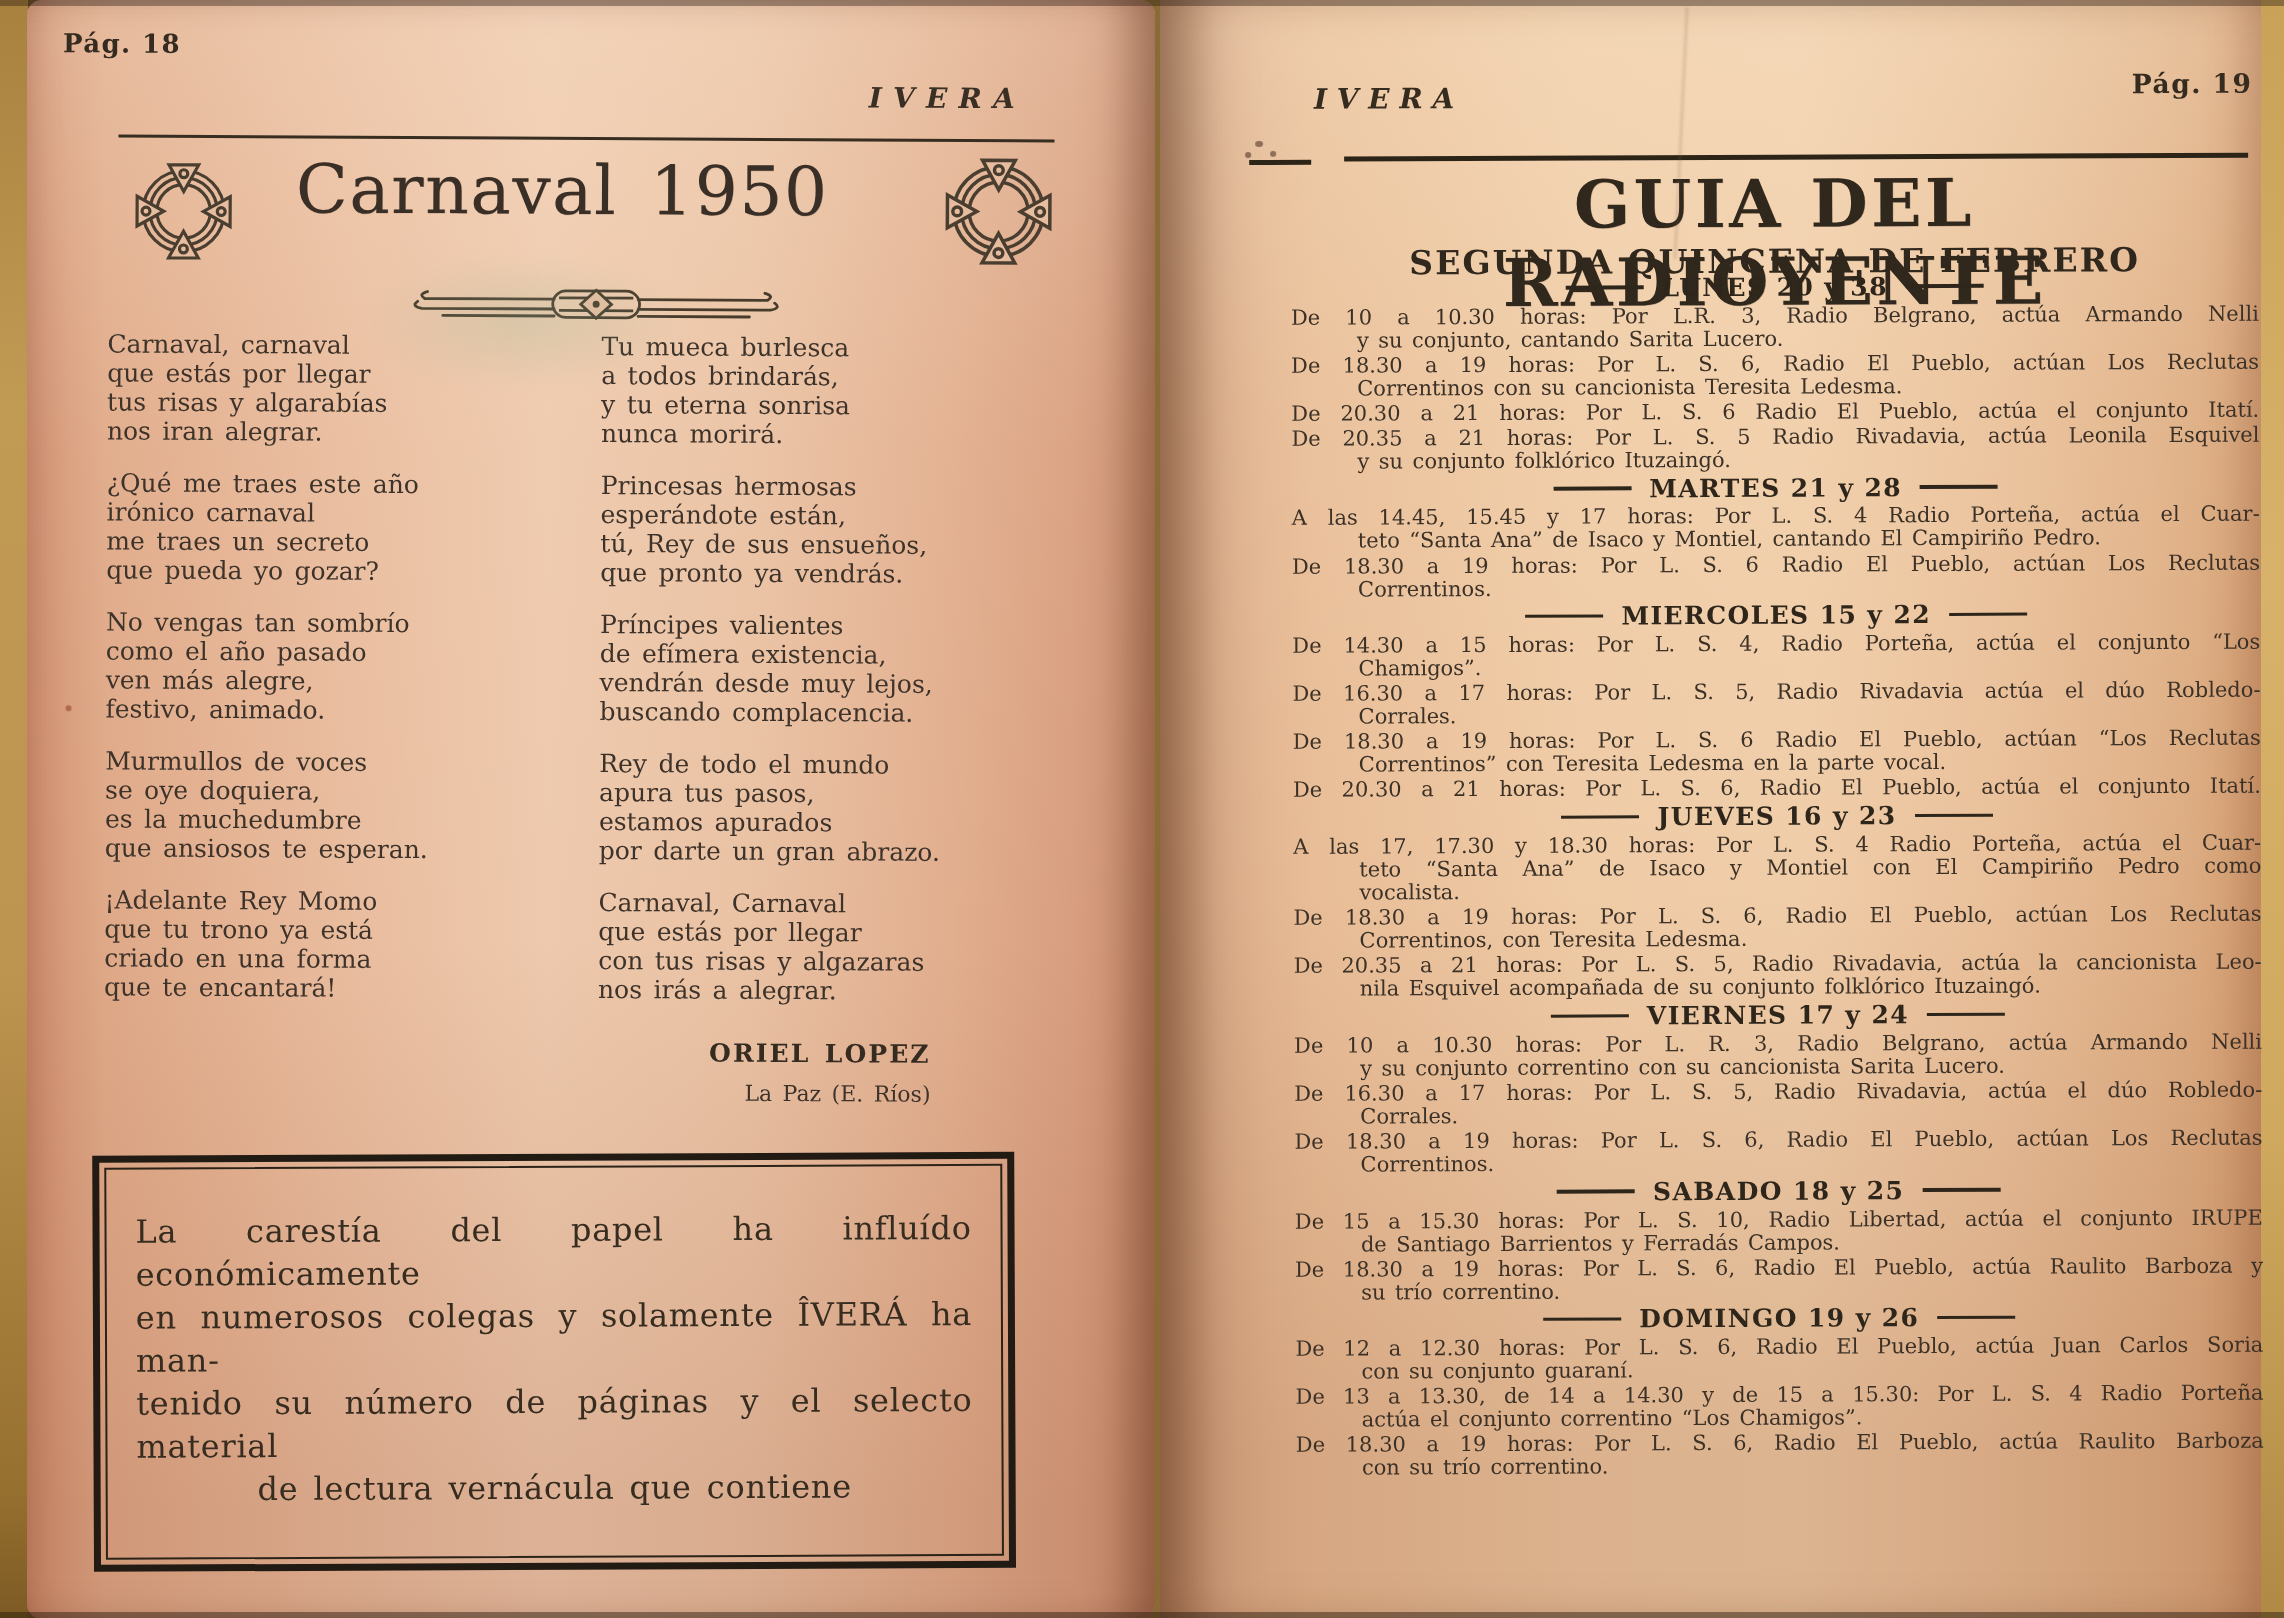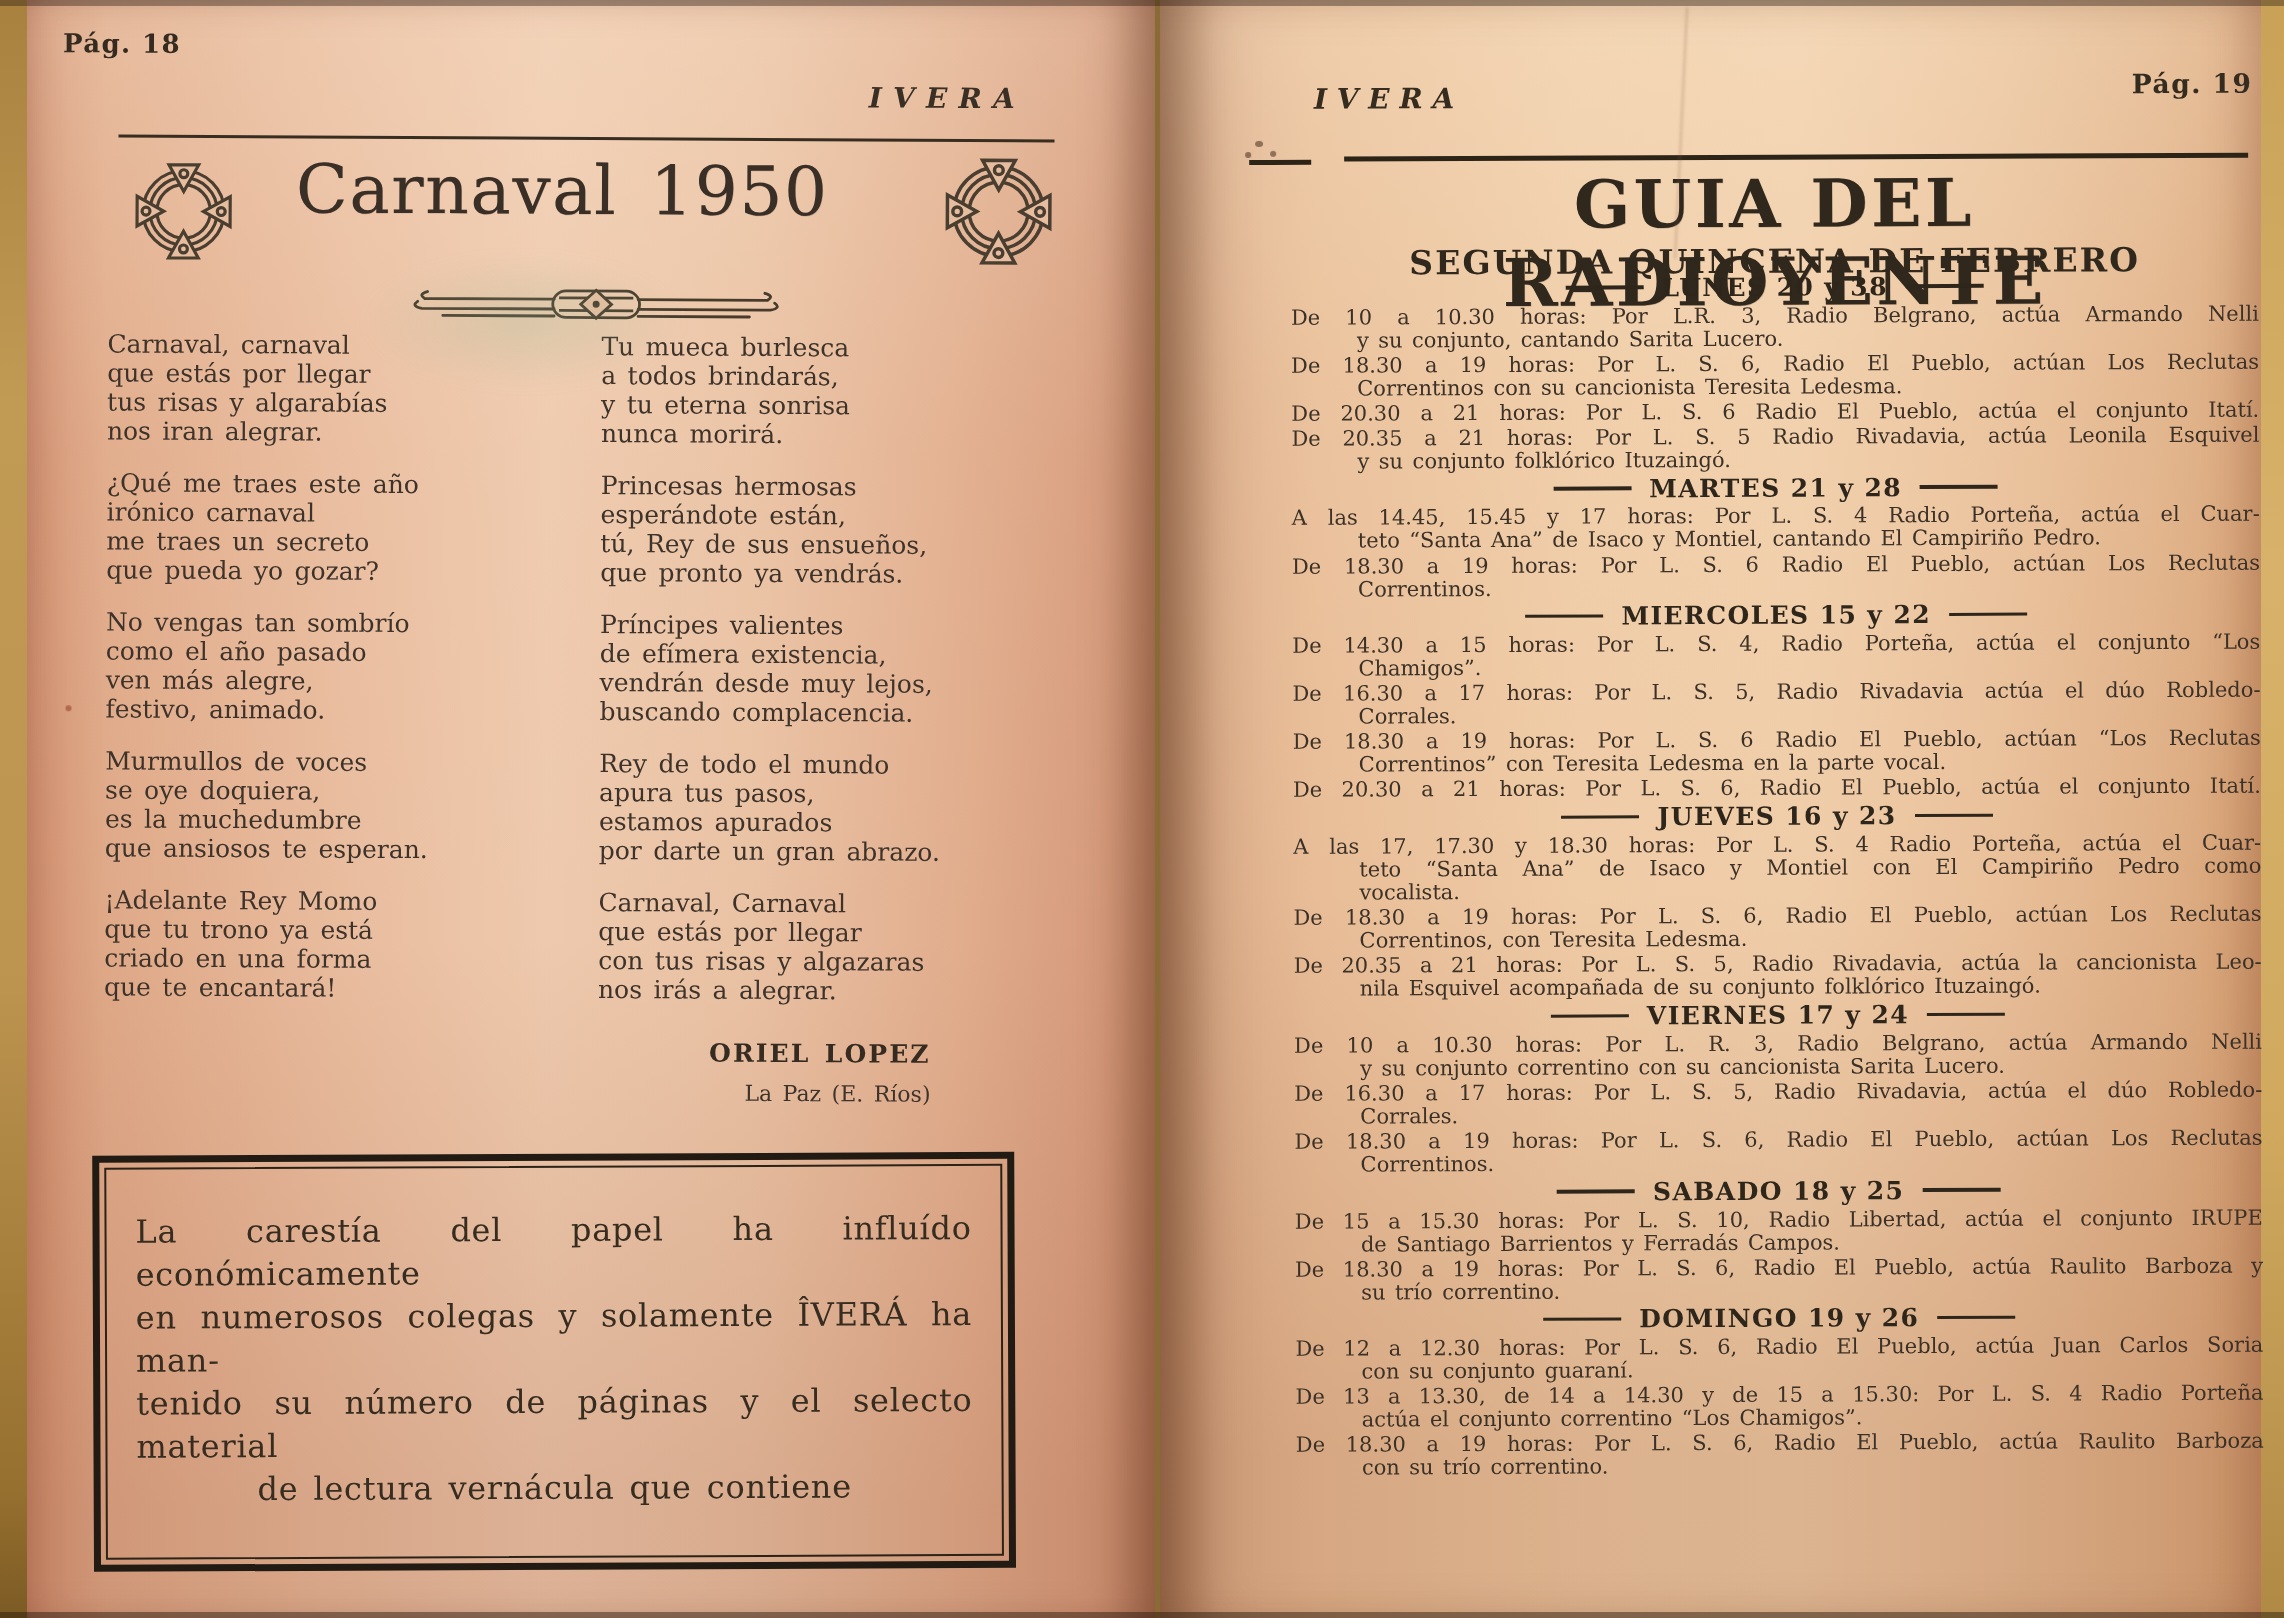--- a/index.html
+++ b/index.html
@@ -10,21 +10,21 @@
   .edge-left{left:0;top:0;width:28px;height:100%;background:linear-gradient(180deg,#a8813f,#c19a54 25%,#bd9450 60%,#96702f 92%,#7c5a24);}
   .edge-right{right:0;top:0;width:24px;height:100%;background:linear-gradient(180deg,#c9a258,#d8b26a 35%,#d0a95f 70%,#b08a45);}
   .top-shade{left:0;top:0;width:100%;height:5.6px;background:rgba(35,22,12,.38);z-index:9;}
   .bottom-shade{left:0;bottom:0;width:100%;height:7px;background:rgba(35,22,12,.45);z-index:9;}
   
   .page{top:0;height:1619px;}
   #page-left{left:26.6px;width:1128px;
     background:
       linear-gradient(180deg,rgba(255,238,216,.28),rgba(255,228,202,.08) 28%,rgba(0,0,0,0) 58%,rgba(150,84,58,.20) 93%),
       linear-gradient(90deg,#d08f6f,#dfa988 7%,#e9bc9e 28%,#eec9ad 46%,#eac2a4 64%,#e1ae8e 82%,#d69b7c 95%,#cb8d6d);
-    box-shadow:inset -41px 0 49px -21px rgba(88,46,26,.50),inset 19.6px 0 34px -15.4px rgba(125,62,40,.32);}
+    box-shadow:inset -41px 0 49px -21px rgba(88,46,26,.50),inset 19.6px 0 34px -15.4px rgba(125,62,40,.32);border-radius:15px;}
   #page-right{left:1160px;width:1101px;
     background:
       linear-gradient(180deg,rgba(255,241,216,.30),rgba(255,236,206,.12) 24%,rgba(0,0,0,0) 55%,rgba(150,90,55,.22) 90%),
       linear-gradient(90deg,#c69470,#ddae8b 5%,#e8bd97 14%,#efcba6 38%,#f0cda9 58%,#e9c09a 76%,#e0b188 90%,#d6a073);
     box-shadow:inset 56px 0 63px -29px rgba(90,50,28,.55),inset -31px 0 43px -18px rgba(138,80,50,.38);}
   .content{position:absolute;inset:0;}
   #page-left .content{transform:rotate(.3deg);}
   #page-right .content{transform:rotate(-.25deg);}
   
   .pagenum-left{left:32px;top:31px;font-size:26px;font-weight:bold;letter-spacing:1.4px;color:#352b20;}

